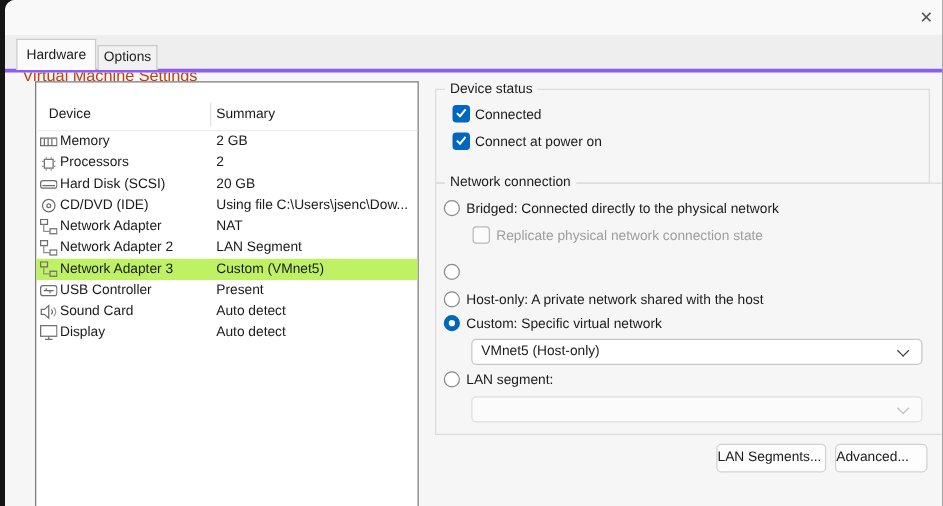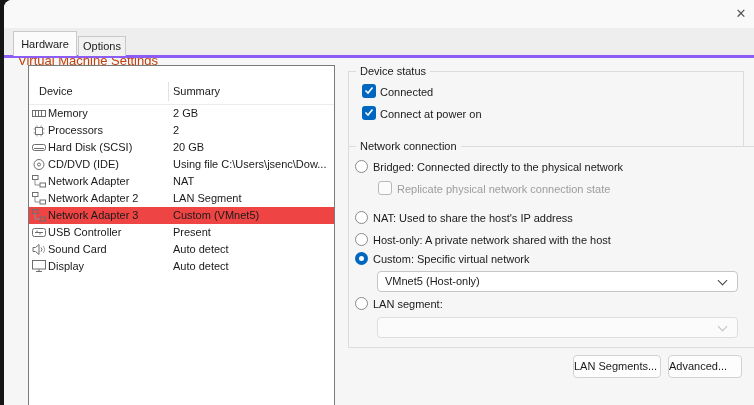--- a/index.html
+++ b/index.html
@@ -24,21 +24,21 @@
   .tab-inactive { left:74px; width:48px; height:20px; line-height:19px; background:#f1f1f1; color:#222; }
 
   
   .devlist { position:absolute; left:24px; top:65px; width:307px; height:345px;
              background:#ffffff; border:1px solid #7a7a7a; }
   .devlist-header { position:relative; height:26px; border-bottom:1px solid #ececec;margin-top:13px; }
   .col-device { position:absolute; left:10px; top:0; line-height:25px; }
   .col-summary { position:absolute; left:144px; top:0; line-height:25px; }
   .col-divider { position:absolute; left:139px; top:3px; width:1px; height:19px; background:#e2e2e2; }
   .devrow { position:relative; height:17px; }
-  .devrow.selected { background:#ef4444; }
+  .devrow.selected { background:#bef264; }
   .dev-icon { position:absolute; left:3px; top:2px; width:14px; height:13px; }
   .dev-icon svg { display:block; }
   .dev-name { position:absolute; left:19px; top:0; line-height:17px; white-space:nowrap; }
   .dev-sum  { position:absolute; left:144px; top:0; line-height:17px; white-space:nowrap; }
 
   
   .groupbox { position:absolute; border:1px solid #dcdcdc; background:transparent; }
   .groupbox-label { position:absolute; top:-8px; left:7px; background:#f6f6f6; padding:0 4px; line-height:15px; }
   .gb-status { left:344px; top:71px; width:396px; height:76px; }
   .gb-network { left:344px; top:146px; width:468px; height:202px; }
@@ -232,21 +232,20 @@
       <span class="groupbox-label">Network connection</span>
     </div>
 
     <span class="radio off" style="left:351px; top:160px;"></span>
     <span class="ctrl-label" style="left:369px; top:160px;">Bridged: Connected directly to the physical network</span>
 
     <span class="checkbox disabled" style="left:374px; top:181px;"></span>
     <span class="ctrl-label disabled" style="left:393px; top:182px;">Replicate physical network connection state</span>
 
     <span class="radio off" style="left:351px; top:211px;"></span>
-    <span class="ctrl-label" style="left:369px; top:211px;">NAT: Used to share the host's IP address</span>
 
     <span class="radio off" style="left:351px; top:233px;"></span>
     <span class="ctrl-label" style="left:369px; top:233px;">Host-only: A private network shared with the host</span>
 
     <span class="radio on" style="left:351px; top:252px;"></span>
     <span class="ctrl-label" style="left:369px; top:252px;">Custom: Specific virtual network</span>
 
     <div class="dropdown" style="top:271px;">
       <span class="dd-text">VMnet5 (Host-only)</span>
       <span class="chevron"></span>

